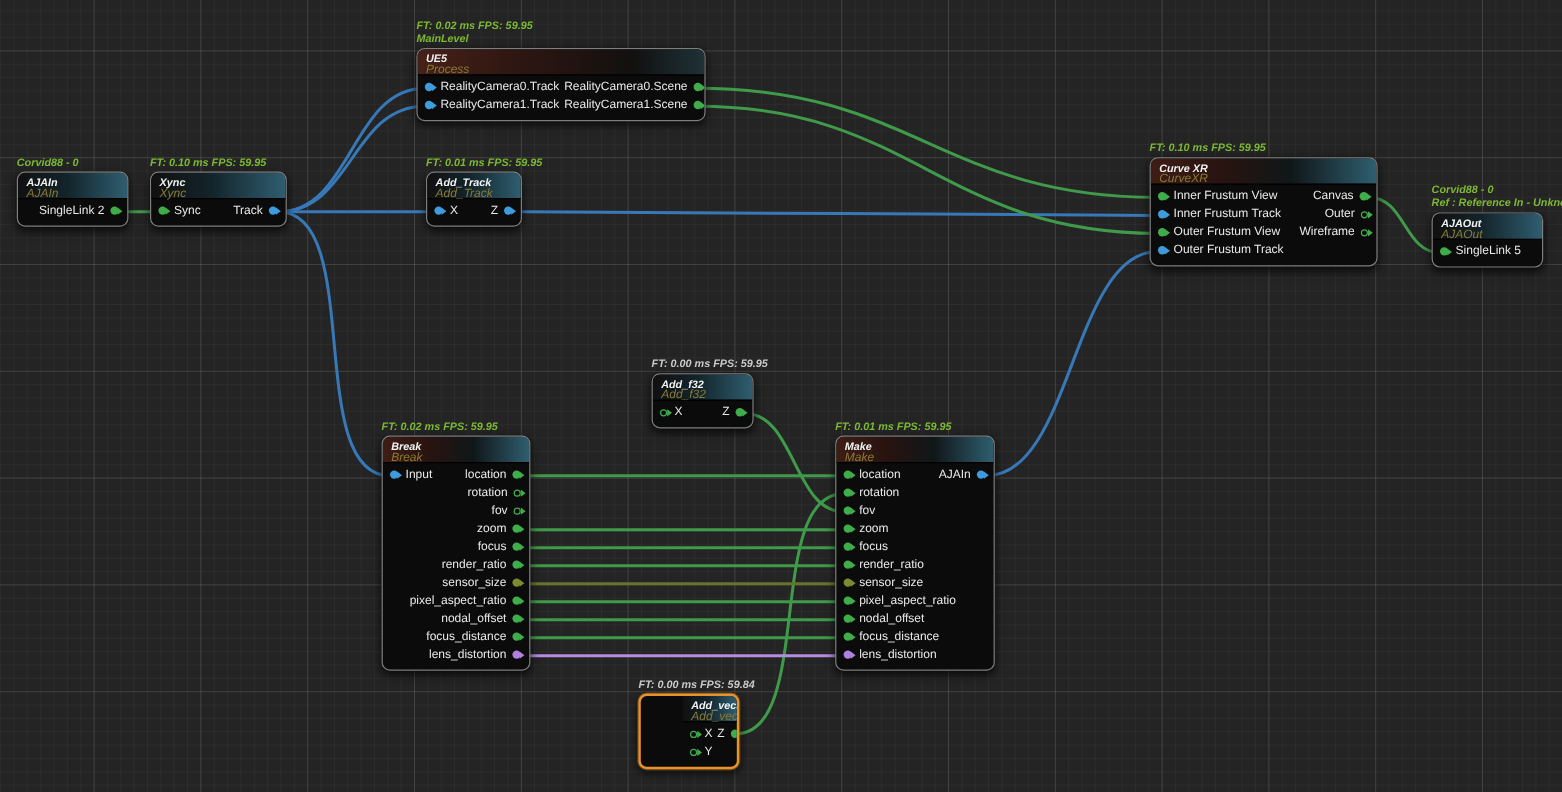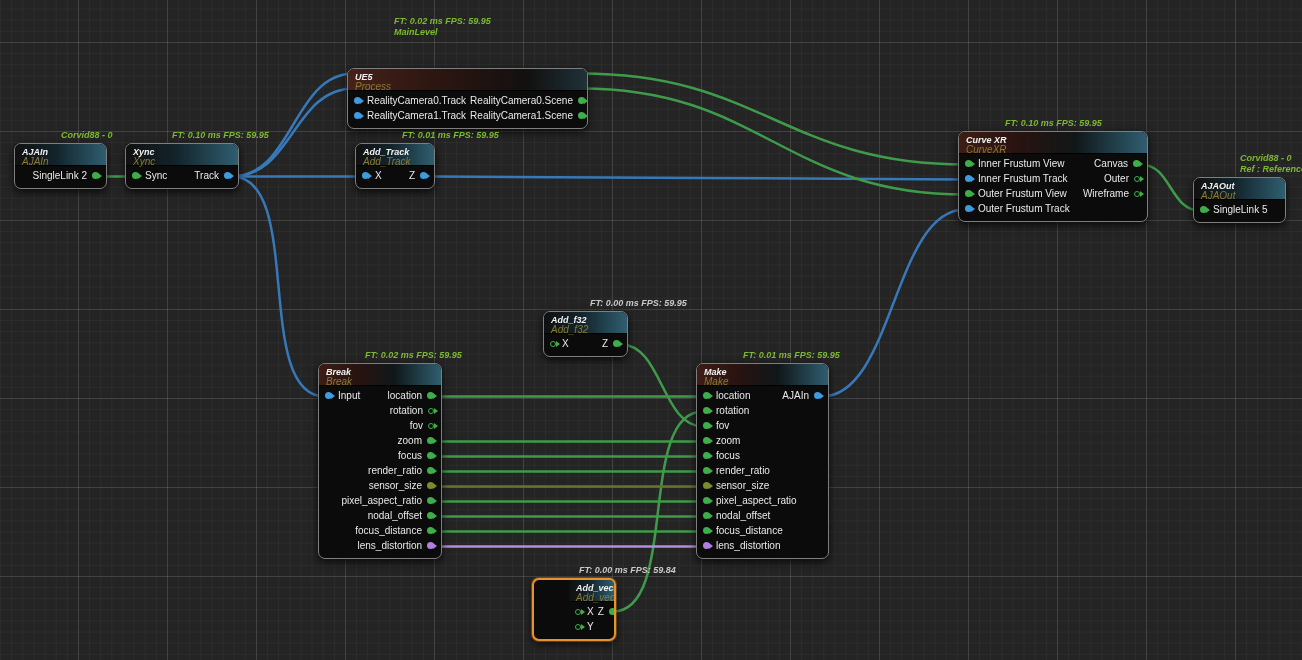--- a/index.html
+++ b/index.html
@@ -29,21 +29,21 @@
   .hd.warm{background:linear-gradient(90deg,#46211a 0%,#2e1611 35%,#121010 75%,#1e3238 100%);}
   .hd.mixed{background:linear-gradient(90deg,#3e1d15 0%,#281310 32%,#101719 62%,#2f5e70 100%);}
   .body{padding:2px 0 5px 0;}
   .row{display:flex;align-items:center;height:15px;font-size:10px;line-height:15px;color:#e9e9e9;padding:0 3px;white-space:nowrap;}
   .row .sp{flex:1;}
   .lbl{padding:0 2px;}
   .pin{position:relative;flex:none;width:7px;height:7px;border-radius:50%;margin:0 4px 0 3px;}
   .pin::after{content:'';position:absolute;left:6px;top:0.5px;border-top:3px solid transparent;border-bottom:3px solid transparent;border-left:4px solid;}
   .pin.hollow{width:4px;height:4px;border:1.5px solid;background:transparent !important;}
   .pin.hollow::after{left:4.5px;top:-1px;}
-  .ann{position:absolute;z-index:3;font-style:italic;font-weight:bold;font-size:9px;line-height:11px;white-space:nowrap;margin-left:47px;}
+  .ann{position:absolute;z-index:3;font-style:italic;font-weight:bold;font-size:9px;line-height:11px;white-space:nowrap;}
 </style>
 </head>
 <body>
 
 <div id="canvas">
   <svg id="wires" width="1302" height="660">
       <path d="M 100 176.5 C 130 176.5, 102 176.5, 132 176.5" fill="none" stroke="#3f9b4a" stroke-width="2.5" stroke-linecap="round"></path>
       <path d="M 232 176.5 C 293 176.5, 293 73.5, 354 73.5" fill="none" stroke="#3779b8" stroke-width="2.5" stroke-linecap="round"></path>
       <path d="M 232 176.5 C 293 176.5, 293 88.5, 354 88.5" fill="none" stroke="#3779b8" stroke-width="2.5" stroke-linecap="round"></path>
       <path d="M 232 176.5 C 297 176.5, 297 176.5, 362 176.5" fill="none" stroke="#3779b8" stroke-width="2.5" stroke-linecap="round"></path>
@@ -89,21 +89,21 @@
           <div class="row">
             <span class="pin filled" style="color: rgb(63, 174, 74); background: rgb(63, 174, 74);"></span>
             <span class="lbl">Sync</span>
             <span class="sp"></span>
             <span class="lbl">Track</span>
             <span class="pin filled" style="color: rgb(62, 155, 221); background: rgb(62, 155, 221);"></span>
           </div>
         </div>
       </div>
       <div class="ann" style="left: 125px; top: 130px; color: rgb(124, 185, 49);">FT: 0.10 ms FPS: 59.95</div>
-      <div class="node" style="left: 347px; top: 40px; width: 241px; margin-top: 28px;">
+      <div class="node" style="left: 347px; top: 40px; width: 241px;">
         <div class="hd warm">
           <div class="title">UE5</div>
           <div class="subtitle">Process</div>
         </div>
         <div class="body">
           <div class="row">
             <span class="pin filled" style="color: rgb(62, 155, 221); background: rgb(62, 155, 221);"></span>
             <span class="lbl">RealityCamera0.Track</span>
             <span class="sp"></span>
             <span class="lbl">RealityCamera0.Scene</span>

